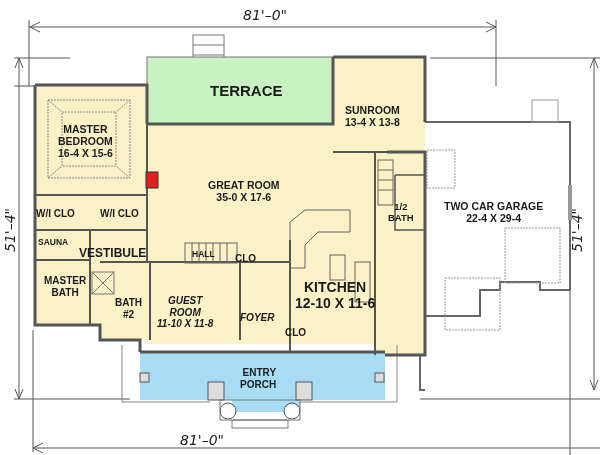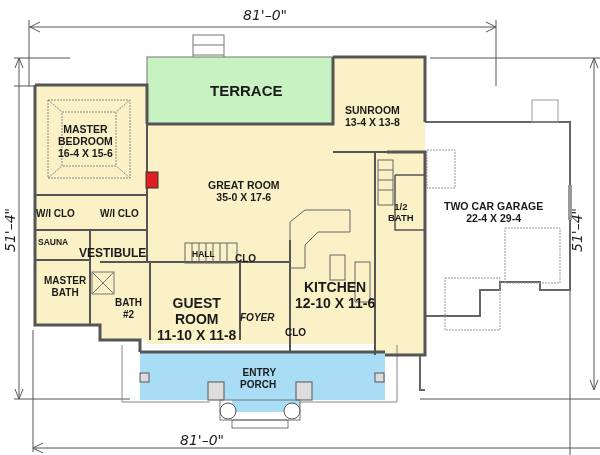--- a/index.html
+++ b/index.html
@@ -188,21 +188,21 @@
   <span class="nm">BATH</span>
 </div>
 <div class="room-label" style="left:44px;top:275px;font-size:10px;">
   <span class="nm">MASTER</span>
   <span class="nm">BATH</span>
 </div>
 <div class="room-label" style="left:115px;top:297px;font-size:10px;">
   <span class="nm">BATH</span>
   <span class="nm">#2</span>
 </div>
-<div class="room-label" style="left:157px;top:295px;font-size:14px;">
+<div class="room-label" style="left:157px;top:295px;font-size:10px;font-style:italic;">
   <span class="nm">GUEST</span>
   <span class="nm">ROOM</span>
   <span class="dim">11-10 X 11-8</span>
 </div>
 <div class="room-label" style="left:240px;top:312px;font-size:10px;font-style:italic;">
   <span class="nm">FOYER</span>
 </div>
 <div class="room-label" style="left:295px;top:279px;font-size:14px;">
   <span class="nm">KITCHEN</span>
   <span class="dim">12-10 X 11-6</span>

